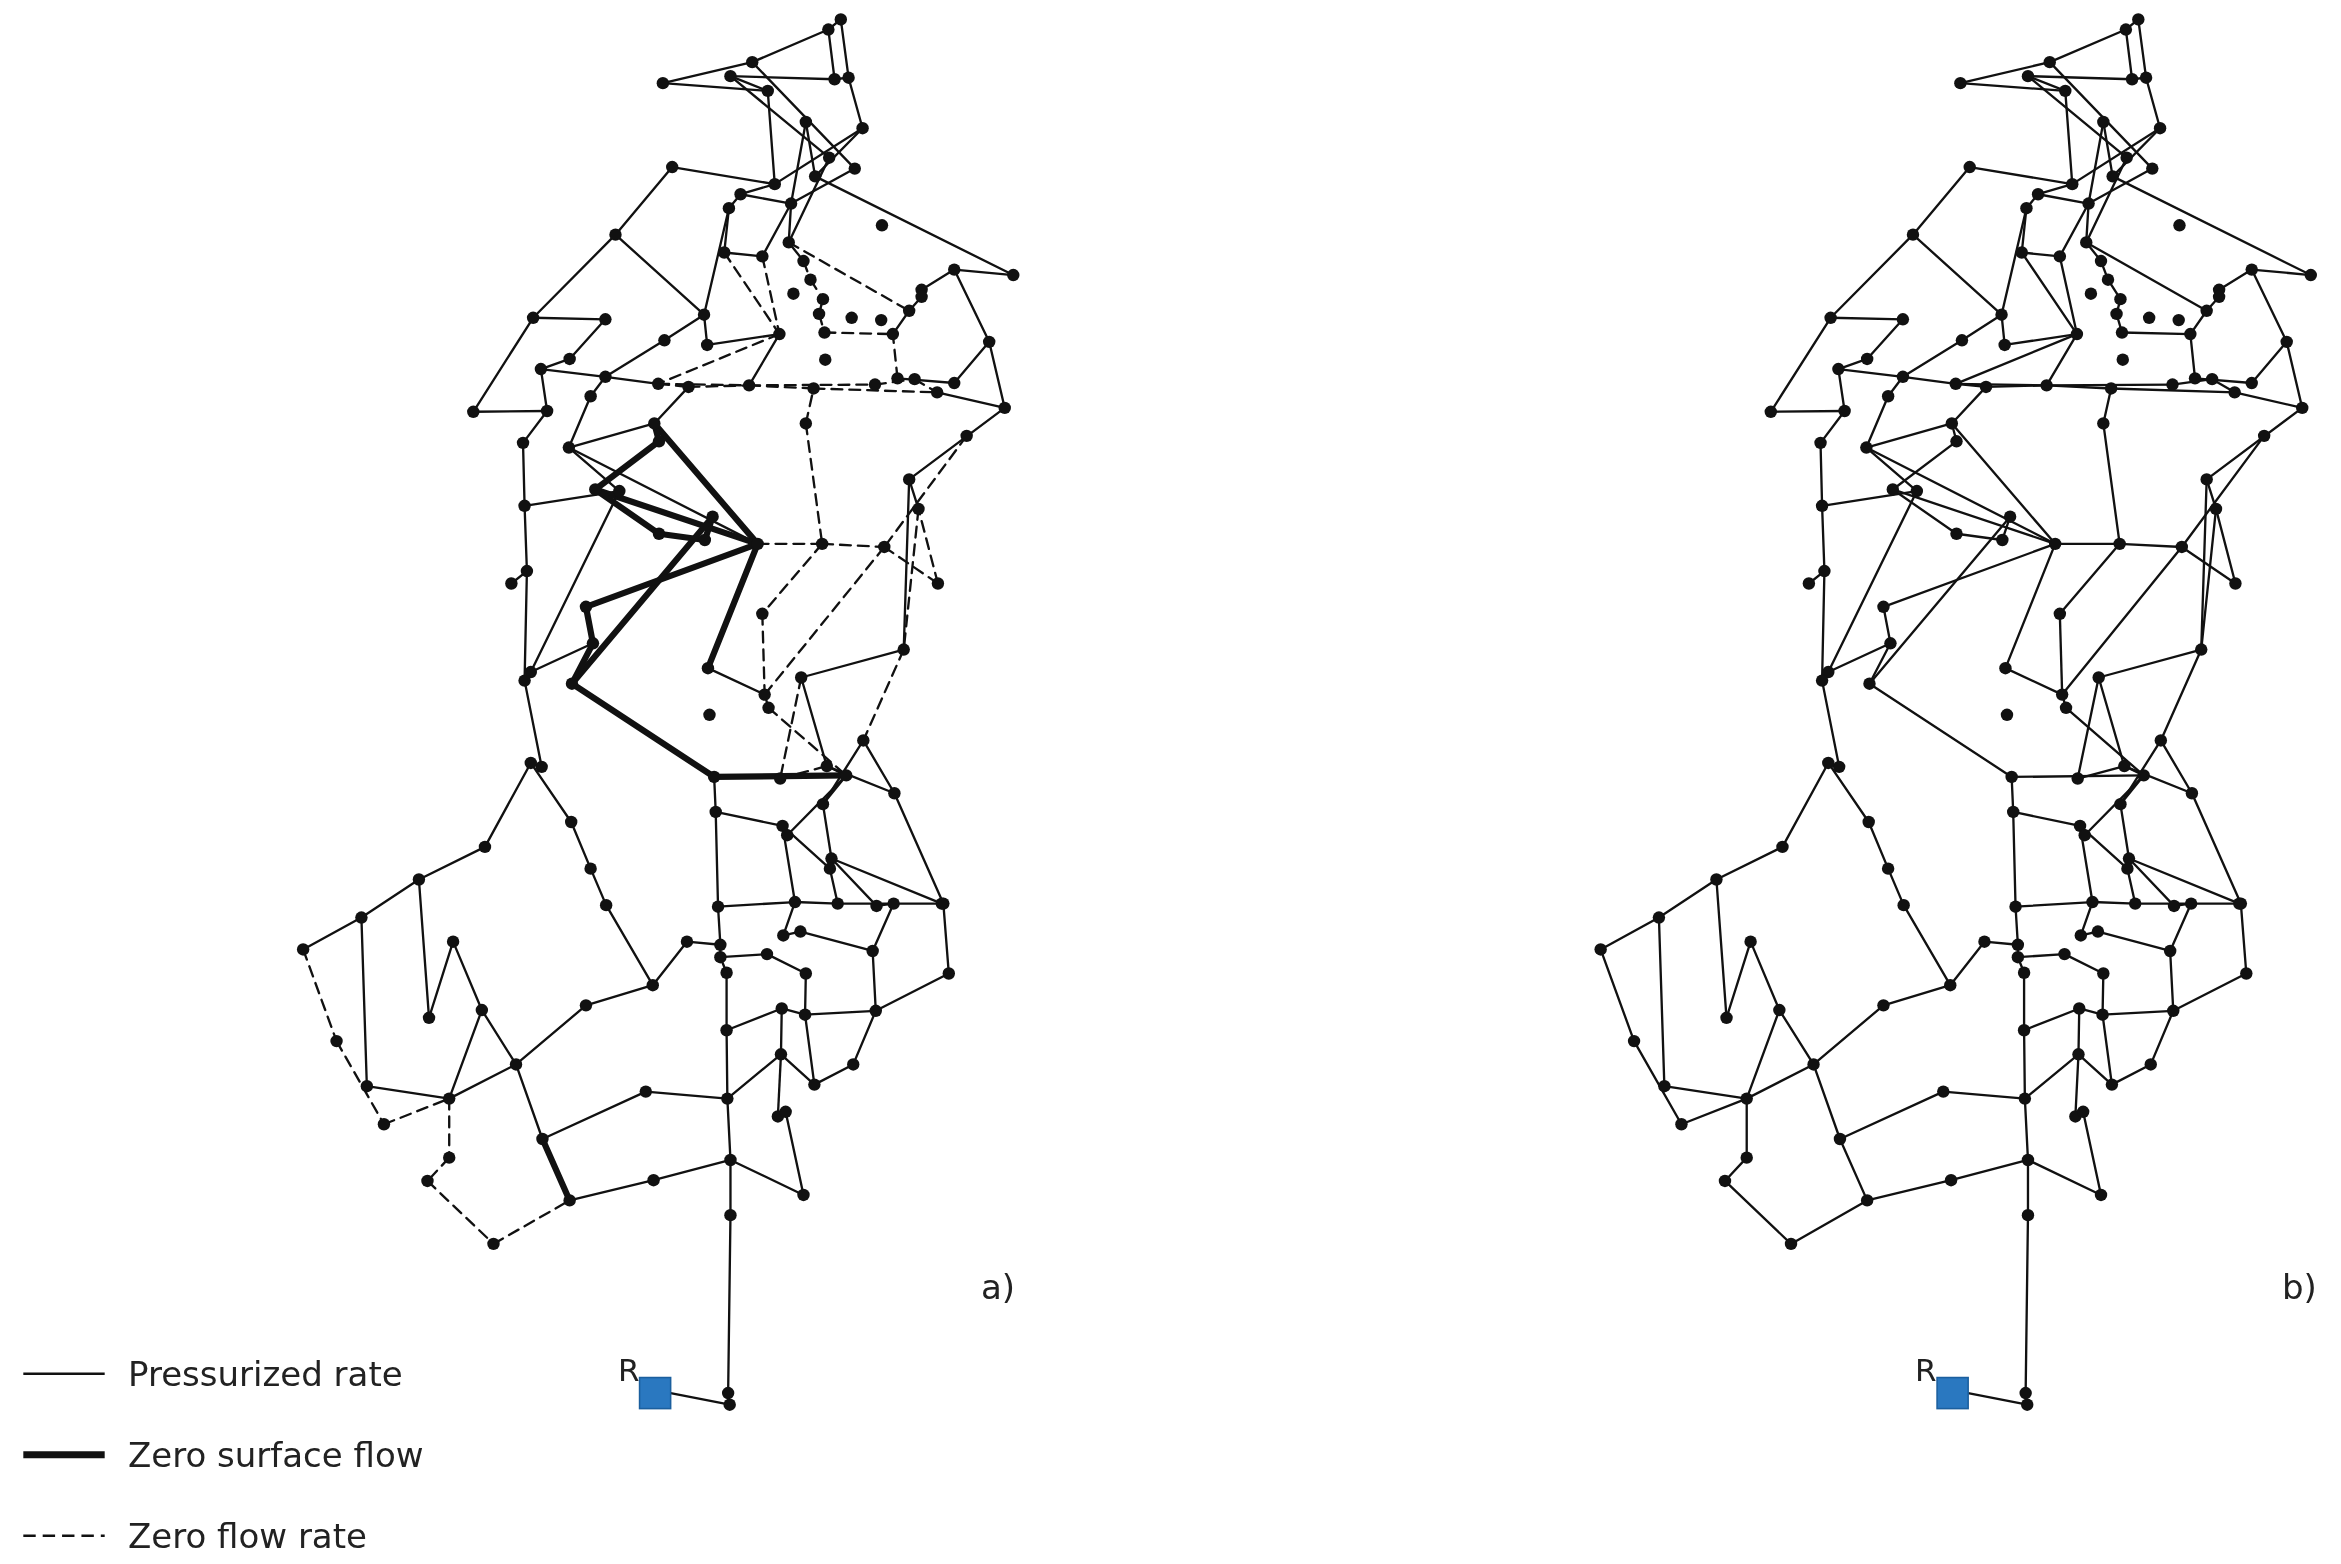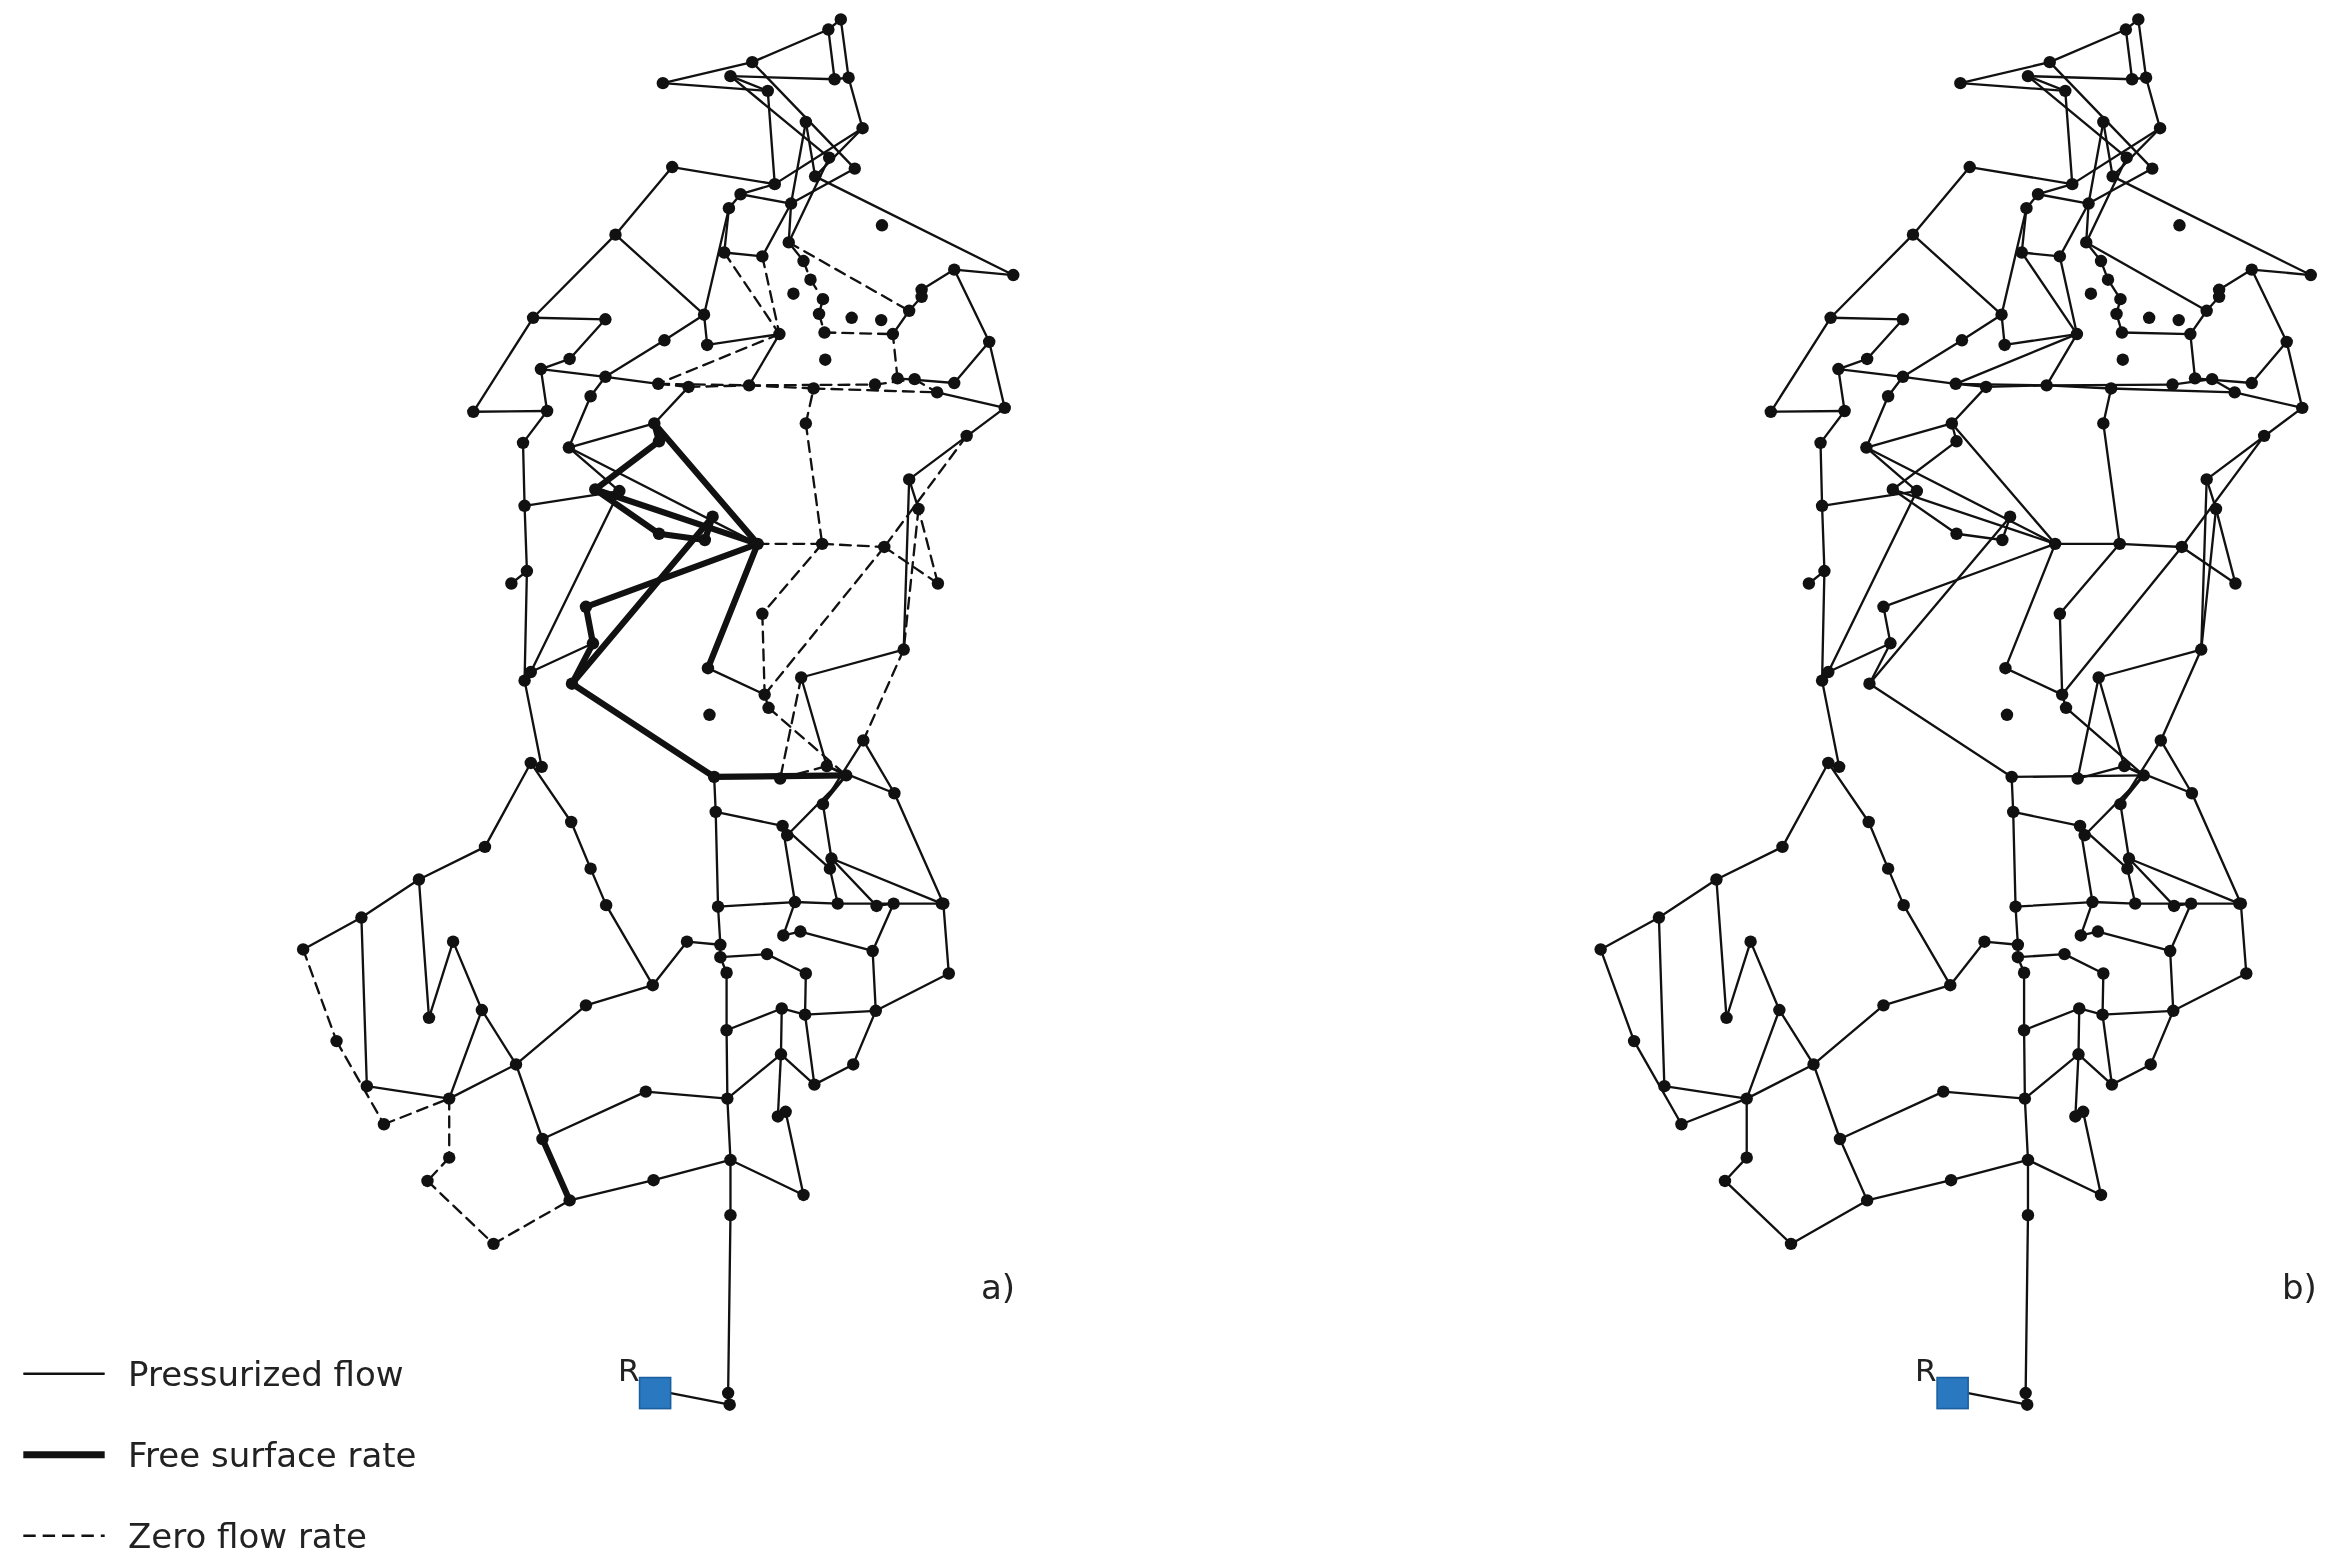--- a/index.html
+++ b/index.html
@@ -790,29 +790,29 @@
 <div class="reservoir-label" style="left:618px; top:1352px;">R</div>
 <div class="reservoir-label" style="left:1915px; top:1352px;">R</div>
 
 <div class="legend">
   <div class="legend-row">
     <div class="legend-swatch">
       <svg viewBox="0 0 105 20">
           <line x1="0" y1="10" x2="105" y2="10" stroke="#111" stroke-width="3"></line>
         </svg>
     </div>
-    <span class="legend-text">Pressurized flow</span>
+    <span class="legend-text">Pressurized rate</span>
   </div>
   <div class="legend-row">
     <div class="legend-swatch">
       <svg viewBox="0 0 105 20">
           <line x1="0" y1="10" x2="105" y2="10" stroke="#111" stroke-width="9"></line>
         </svg>
     </div>
-    <span class="legend-text">Free surface rate</span>
+    <span class="legend-text">Zero surface flow</span>
   </div>
   <div class="legend-row">
     <div class="legend-swatch">
       <svg viewBox="0 0 105 20">
           <line x1="0" y1="10" x2="105" y2="10" stroke="#111" stroke-width="3" stroke-dasharray="16,9"></line>
         </svg>
     </div>
     <span class="legend-text">Zero flow rate</span>
   </div>
 </div>

